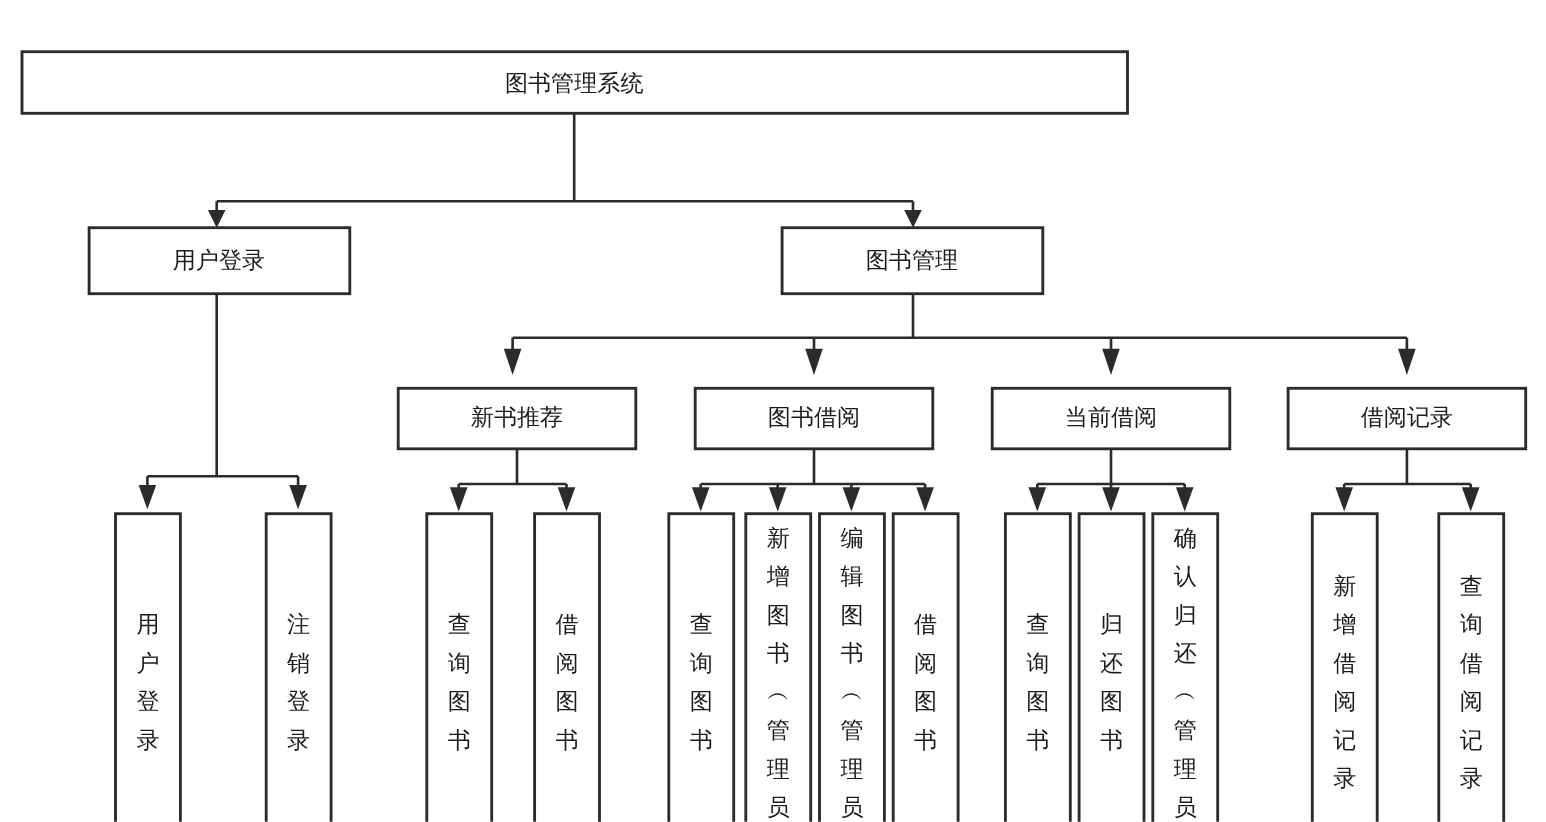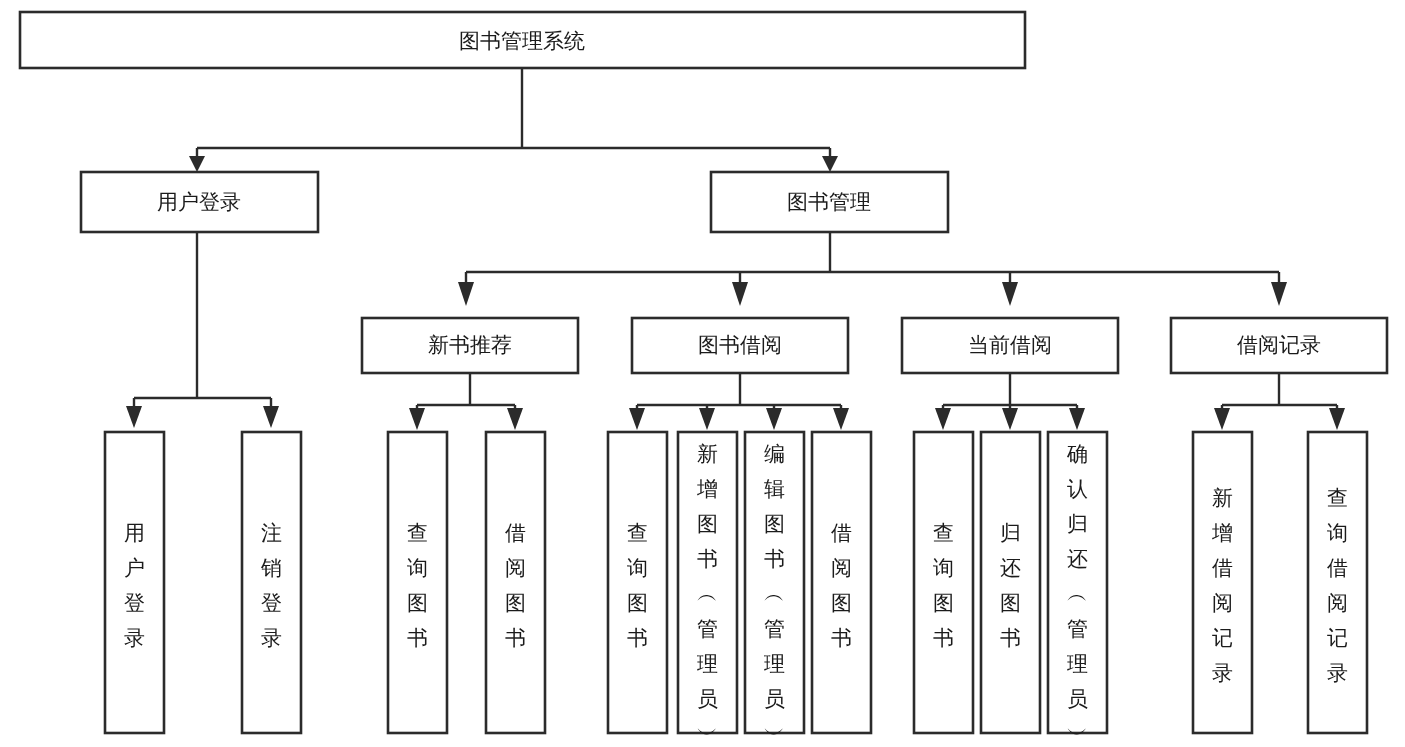--- a/index.html
+++ b/index.html
@@ -11,20 +11,21 @@
     width: 1405px;
     height: 747px;
     font-family: "DejaVu Sans", "Liberation Sans", sans-serif;
     overflow: hidden;
     position: relative;
   }
   #diagram-root {
     position: relative;
     width: 1405px;
     height: 546px;
+    margin-top: 35px;
   }
   svg#flow {
     position: absolute;
     left: 0;
     top: 0;
     width: 1405px;
     height: 747px;
     display: block;
   }
   .node-rect {

